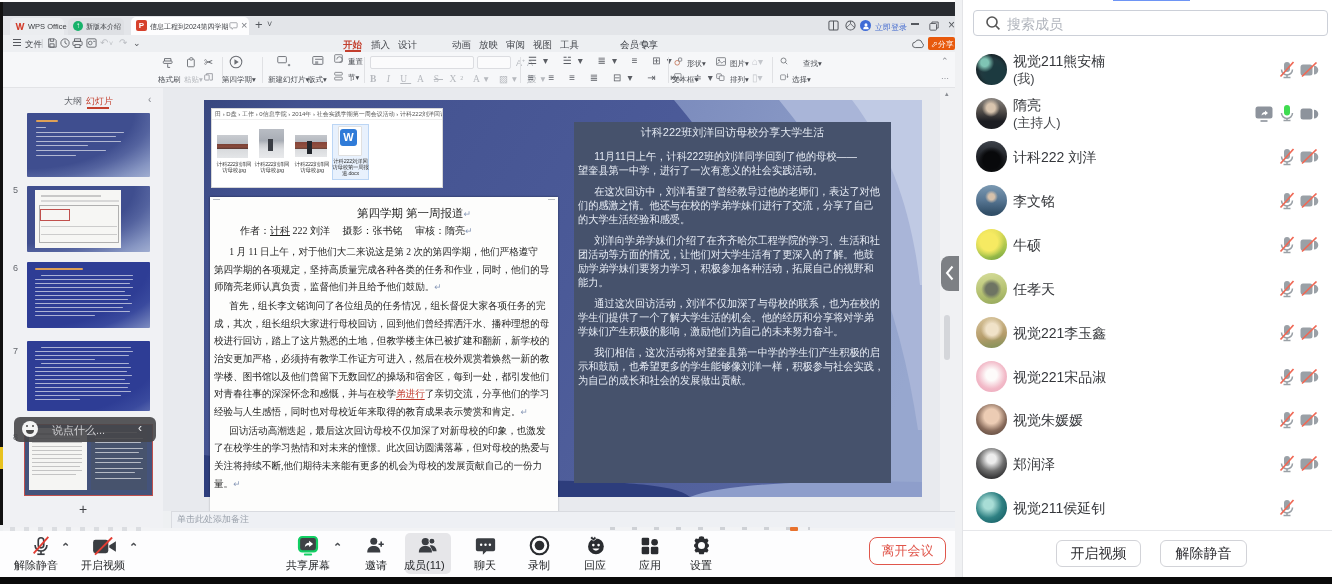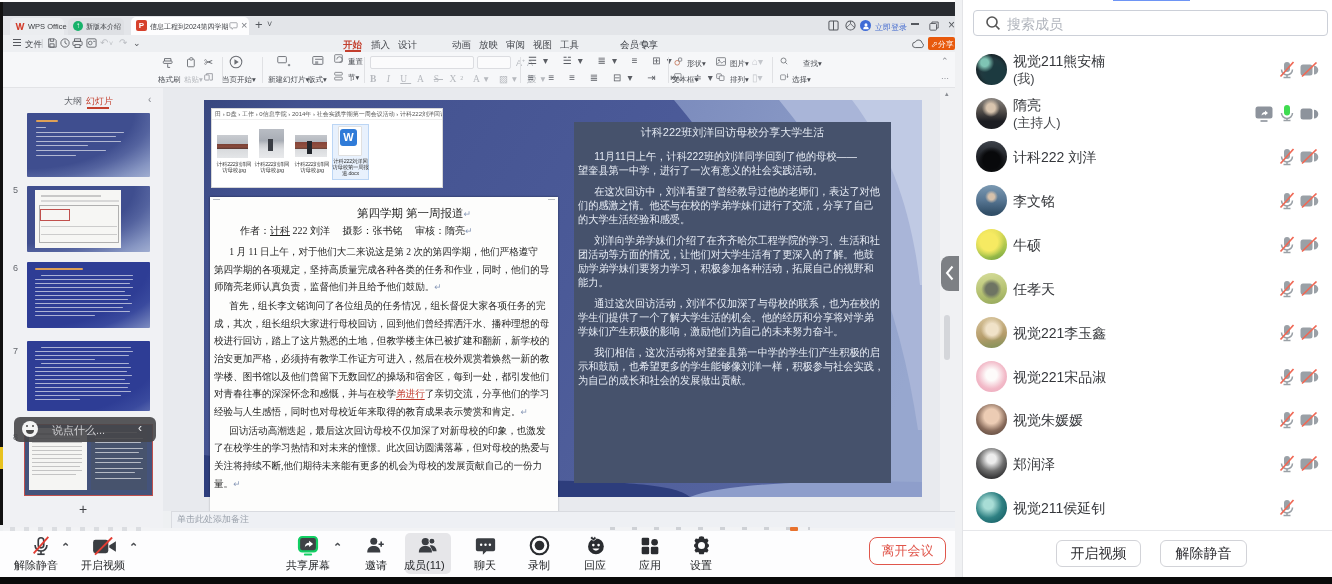--- a/index.html
+++ b/index.html
@@ -126,21 +126,21 @@
   <div class="rico" style="left:204px;top:56px;">✂</div>
   <svg class="abs" style="left:204px;top:73px" width="9" height="9" viewBox="0 0 14 14">
       <rect x="1" y="3" width="7" height="8" rx="1" fill="none" stroke="#8a8d93" stroke-width="1.2"></rect>
       <path d="M4 3 L4 1 L13 1 L13 11 L9 11" fill="none" stroke="#8a8d93" stroke-width="1.2"></path>
     </svg>
   <div class="rsep" style="left:222px;"></div>
   <svg class="abs" style="left:229px;top:55px" width="14" height="14" viewBox="0 0 18 18">
       <circle cx="9" cy="9" r="7.5" fill="none" stroke="#6b6e74" stroke-width="1.3"></circle>
       <path d="M7 5.5 L12.5 9 L7 12.5 Z" fill="#6b6e74"></path>
     </svg>
-  <div class="rlab" style="left:222px;top:75px;">当页开始▾</div>
+  <div class="rlab" style="left:222px;top:75px;">第四学期▾</div>
   <div class="rsep" style="left:262px;"></div>
   <svg class="abs" style="left:277px;top:55px" width="14" height="14" viewBox="0 0 18 18">
       <rect x="1" y="2" width="11" height="8" rx="1" fill="none" stroke="#6b6e74" stroke-width="1.2"></rect>
       <line x1="14" y1="13" x2="17" y2="13" stroke="#6b6e74" stroke-width="1.2"></line>
       <line x1="15.5" y1="11.5" x2="15.5" y2="14.5" stroke="#6b6e74" stroke-width="1.2"></line>
     </svg>
   <div class="rlab" style="left:268px;top:75px;">新建幻灯片▾</div>
   <svg class="abs" style="left:312px;top:55px" width="14" height="14" viewBox="0 0 18 18">
       <rect x="1" y="2" width="13" height="10" rx="1" fill="none" stroke="#6b6e74" stroke-width="1.2"></rect>
       <line x1="4" y1="5.5" x2="13" y2="5.5" stroke="#6b6e74" stroke-width="1.2"></line>

